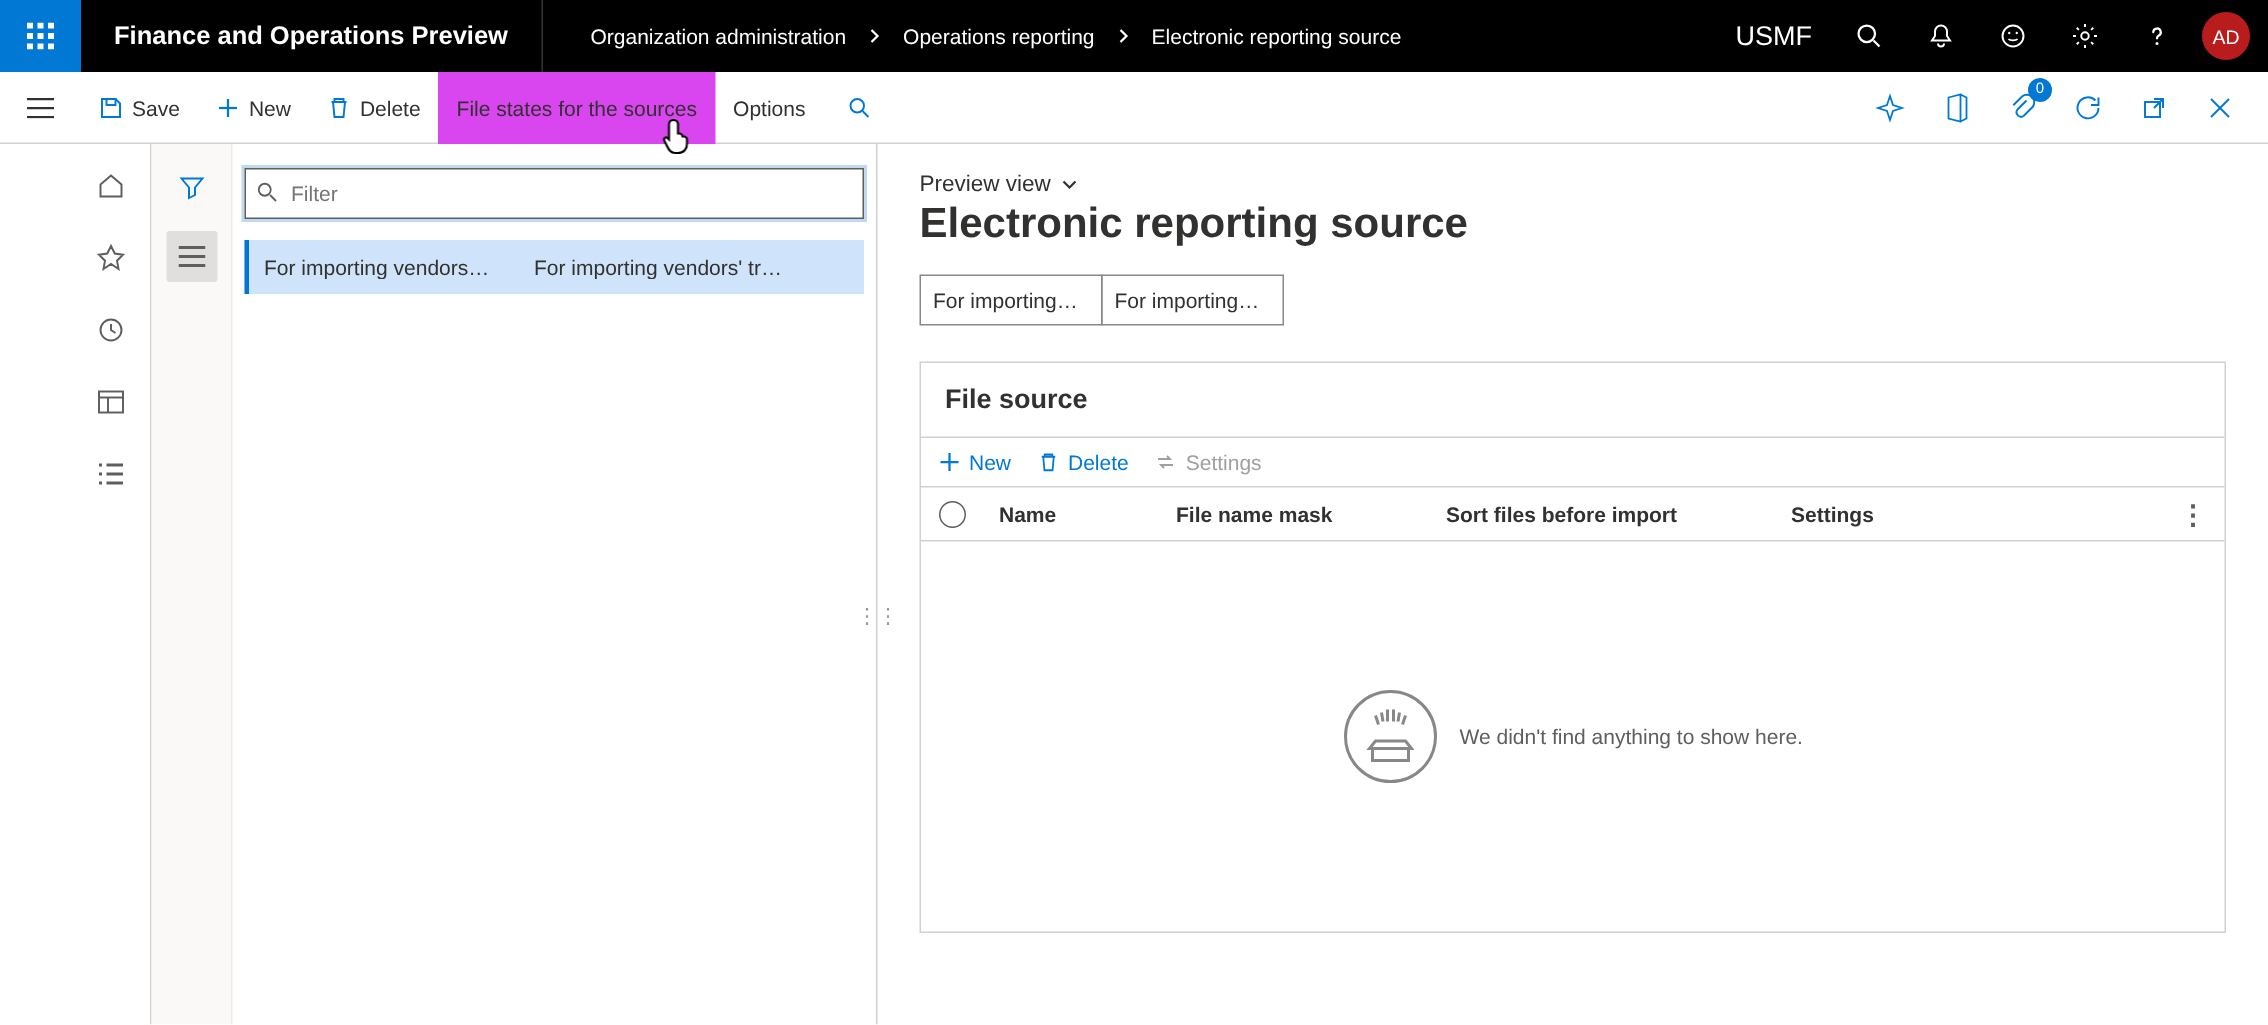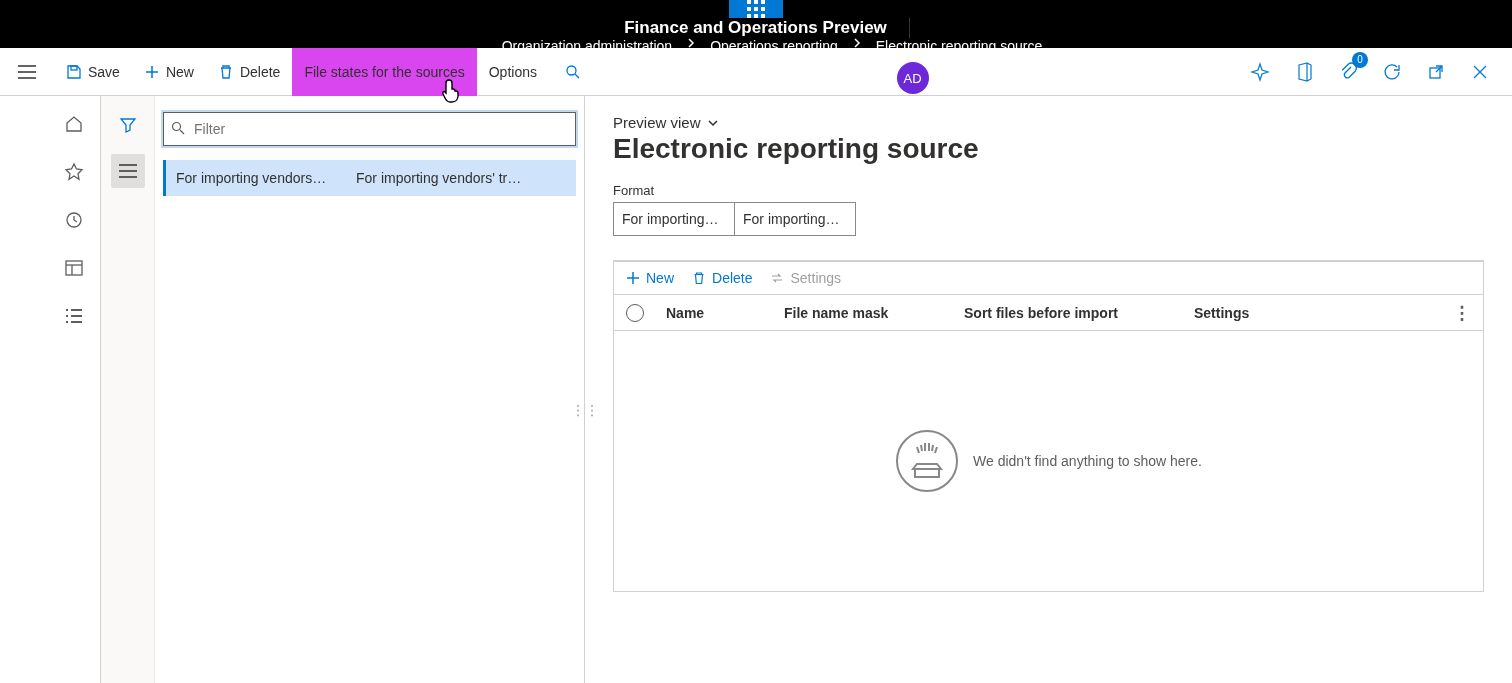--- a/index.html
+++ b/index.html
@@ -1,27 +1,27 @@
 <!DOCTYPE html>
 <html><head>
 <meta charset="utf-8">
 <style>
   * { box-sizing: border-box; margin: 0; padding: 0; }
   body { font-family: "Segoe UI", Arial, sans-serif; font-size: 14px; color: #323130; background: #fff; width: 1512px; height: 683px; overflow: hidden; }
-  .topbar { height: 48px; background: #000; color: #fff; display: flex; align-items: center; flex-direction: column; }
+  .topbar { height: 48px; background: #000; color: #fff; display: flex; align-items: center; }
   .waffle { width: 54px; height: 48px; background: #0078d4; display: flex; align-items: center; justify-content: center; cursor: pointer; }
   .app-title { font-size: 17px; font-weight: 600; padding: 0 22px; border-right: 1px solid #333; height: 48px; display: flex; align-items: center; }
-  .breadcrumb { display: flex; align-items: flex-start; padding-left: 32px; gap: 0; flex: 1; }
+  .breadcrumb { display: flex; align-items: center; padding-left: 32px; gap: 0; flex: 1; }
   .breadcrumb span { font-size: 14px; color: #fff; }
   .breadcrumb .crumb { cursor: pointer; }
   .breadcrumb svg.chev { margin: 0 14px; }
   .topbar-right { display: flex; align-items: center; height: 48px; }
   .company { font-size: 18px; padding: 0 14px; }
   .top-icon { width: 48px; height: 48px; display: flex; align-items: center; justify-content: center; cursor: pointer; }
-  .avatar { width: 32px; height: 32px; border-radius: 50%; background: #6d28d9; color: #fff; display: flex; align-items: center; justify-content: center; font-size: 13px; margin: 0 12px 0 6px; cursor: pointer; }
+  .avatar { width: 32px; height: 32px; border-radius: 50%; background: #b91c1c; color: #fff; display: flex; align-items: center; justify-content: center; font-size: 13px; margin: 0 12px 0 6px; cursor: pointer; }
 
   .actionbar { height: 48px; border-bottom: 1px solid #d1d1d1; display: flex; align-items: center; }
   .hamburger { width: 54px; height: 48px; display: flex; align-items: center; justify-content: center; cursor: pointer; }
   .action-btn { display: flex; align-items: center; gap: 6px; padding: 0 12px; height: 48px; cursor: pointer; color: #323130; }
   .action-btn.hover { background: #d946ef; }
   .action-btn svg { flex-shrink: 0; }
   .action-right { margin-left: auto; display: flex; align-items: center; padding-right: 14px; gap: 8px; }
   .icon-btn { width: 36px; height: 36px; display: flex; align-items: center; justify-content: center; cursor: pointer; position: relative; }
   .badge { position: absolute; top: -2px; right: -2px; background: #0078d4; color: #fff; border-radius: 50%; width: 16px; height: 16px; font-size: 10px; display: flex; align-items: center; justify-content: center; }
 
@@ -286,27 +286,27 @@
 
   <div class="detail-pane">
     <div class="view-selector">
       <span>Preview view</span>
       <svg width="12" height="12" viewBox="0 0 12 12">
           <path d="M2 4l4 4 4-4" stroke="#323130" stroke-width="1.5" fill="none"></path>
         </svg>
     </div>
     <div class="page-title">Electronic reporting source</div>
 
-    <div class="field-label">Format</div>
     <div class="format-row">
       <div class="format-box">For importing…</div>
       <div class="format-box">For importing…</div>
     </div>
 
     <div class="card">
+      <div class="card-title">File source</div>
       <div class="card-actions">
         <div class="card-act">
           <svg width="14" height="14" viewBox="0 0 14 14">
               <line x1="7" y1="1" x2="7" y2="13" stroke="#0078d4" stroke-width="1.5"></line>
               <line x1="1" y1="7" x2="13" y2="7" stroke="#0078d4" stroke-width="1.5"></line>
             </svg>
           <span>New</span>
         </div>
         <div class="card-act">
           <svg width="14" height="14" viewBox="0 0 14 14">

